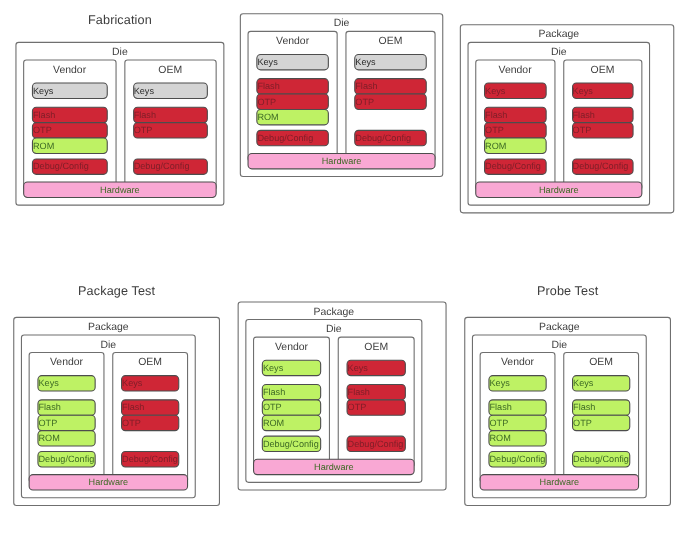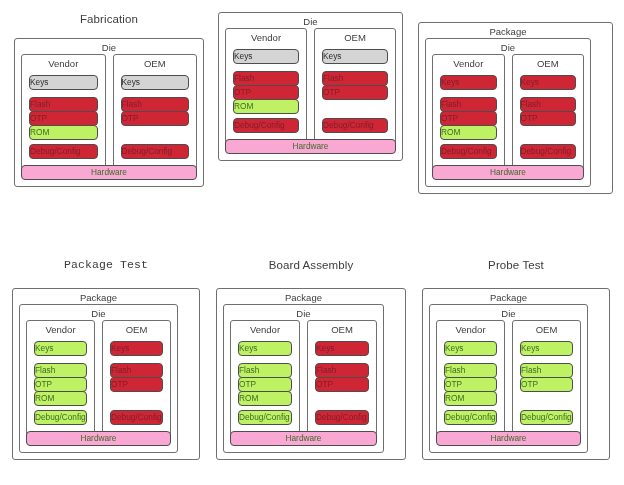--- a/index.html
+++ b/index.html
@@ -203,21 +203,21 @@
               <div class="spacer-grow"></div>
               <div class="blk red">Debug/Config</div>
               <div style="height: 13px;"></div>
             </div>
           </div>
           <div class="hardware">Hardware</div>
         </div>
       </div>
     </div>
     <div class="panel" style="left: 12px; top: 258px; width: 188px;">
-      <div class="panel-title" style="margin-bottom: 12px; font-family: Liberation Mono, monospace;">Package Test</div>
+      <div class="panel-title" style="margin-bottom: 12px;">Package Test</div>
       <div class="box package-box">
         <div class="box-label">Package</div>
         <div class="box die-box">
           <div class="box-label">Die</div>
           <div class="columns">
             <div class="col">
               <div class="col-label">Vendor</div>
               <div class="blk green">Keys</div>
               <div class="spacer-sm"></div>
               <div class="grp">
@@ -240,21 +240,20 @@
               <div class="spacer-grow"></div>
               <div class="blk red">Debug/Config</div>
               <div style="height: 13px;"></div>
             </div>
           </div>
           <div class="hardware">Hardware</div>
         </div>
       </div>
     </div>
     <div class="panel" style="left: 216px; top: 258px; width: 190px;">
-      <div class="panel-title" style="margin-bottom: 12px;">Board Assembly</div>
       <div class="box package-box">
         <div class="box-label">Package</div>
         <div class="box die-box">
           <div class="box-label">Die</div>
           <div class="columns">
             <div class="col">
               <div class="col-label">Vendor</div>
               <div class="blk green">Keys</div>
               <div class="spacer-sm"></div>
               <div class="grp">

